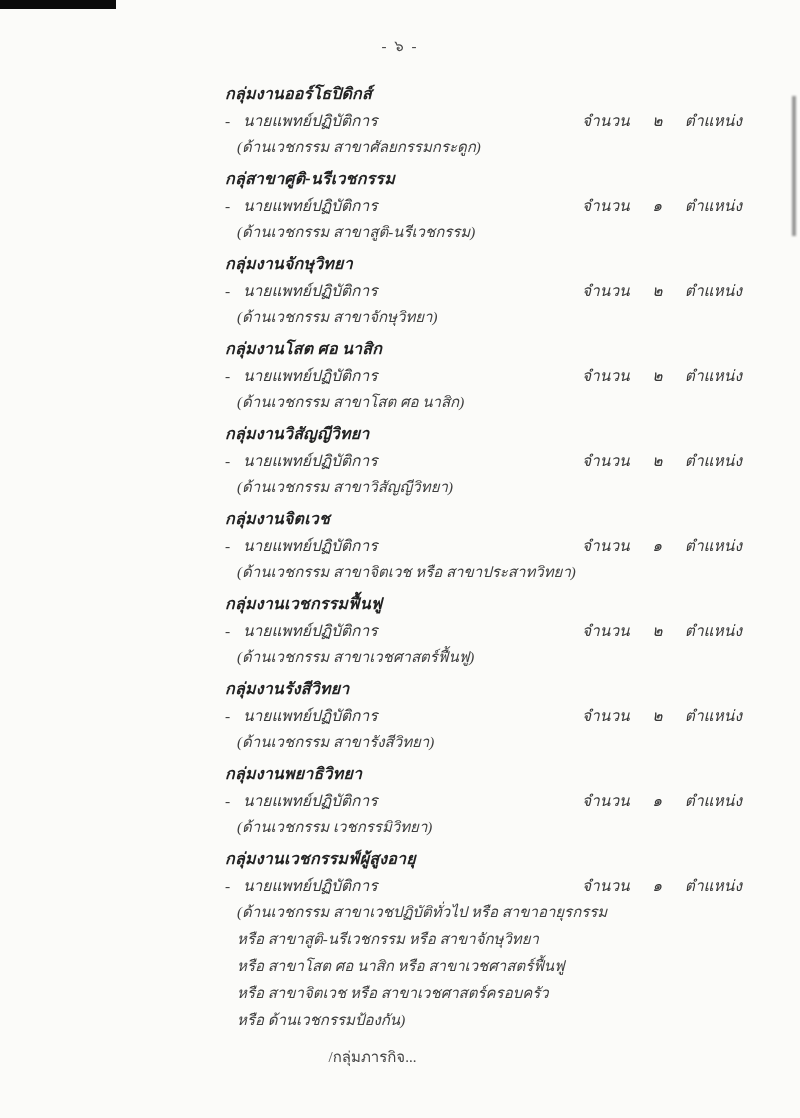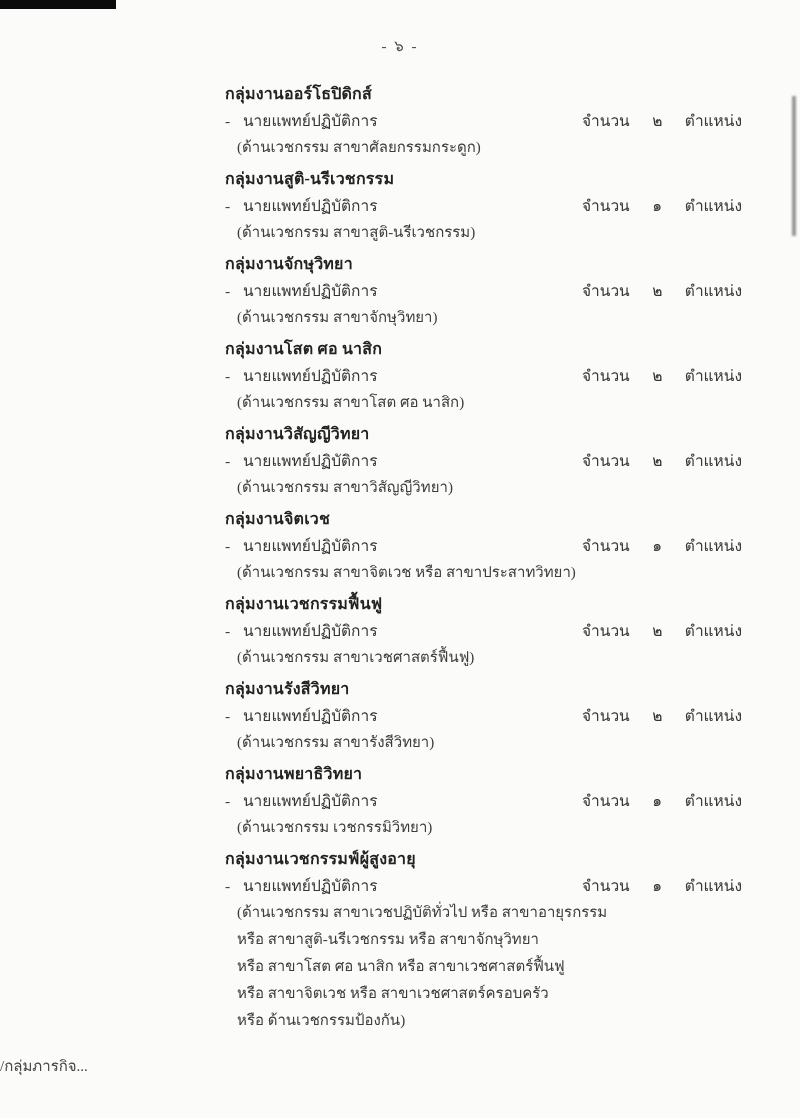--- a/index.html
+++ b/index.html
@@ -15,37 +15,37 @@
   }
   .scan-artifact-right{
     position:absolute;top:96px;left:792px;width:4px;height:140px;
     background:rgba(70,70,70,.55);filter:blur(1px);
   }
   .page-number{
     padding-top:34px;text-align:center;
     font-size:15px;letter-spacing:2px;color:#4a4a4a;
   }
   .content{padding:22px 40px 0 225px;}
-  .section{margin-bottom:4px;}
+  .section{margin-bottom:4px;font-style:italic;}
   .section-heading{
     font-weight:bold;font-size:16px;line-height:27px;color:#222;
     letter-spacing:.2px;
   }
   .position-row{display:flex;line-height:27px;font-size:15.5px;color:#363636;}
   .position-left{flex:0 0 350px;display:flex;}
   .dash{width:18px;color:#3c3c3c;}
   .count-block{
     width:160px;display:flex;justify-content:space-between;color:#363636;margin-left:7px;
   }
   .count-number{width:34px;text-align:center;}
   .detail-line{
     margin-left:12px;line-height:27px;font-size:15px;color:#3d3d3d;
   }
   .footer-note{
-    text-align:left;padding-right:55px;margin-top:20px;
+    text-align:center;padding-right:55px;margin-top:11px;
     font-size:15px;color:#444;
   }
 </style>
 </head>
 <body>
 
 <div class="scan-artifact-top"></div>
 <div class="scan-artifact-right"></div>
 
 <div class="page-number">- ๖ -</div>
@@ -63,21 +63,21 @@
         <span class="count-number">๒</span>
         <span>ตำแหน่ง</span>
       </div>
     </div>
     <div class="details">
         <div class="detail-line">(ด้านเวชกรรม สาขาศัลยกรรมกระดูก)</div>
       </div>
   </div>
 
   <div class="section">
-    <div class="section-heading">กลุ่มงานสูติ-นรีเวชกรรม</div>
+    <div class="section-heading">กลุ่สาขาศูติ-นรีเวชกรรม</div>
     <div class="position-row">
       <div class="position-left">
         <span class="dash">-</span>
         <span>นายแพทย์ปฏิบัติการ</span>
       </div>
       <div class="count-block">
         <span>จำนวน</span>
         <span class="count-number">๑</span>
         <span>ตำแหน่ง</span>
       </div>

